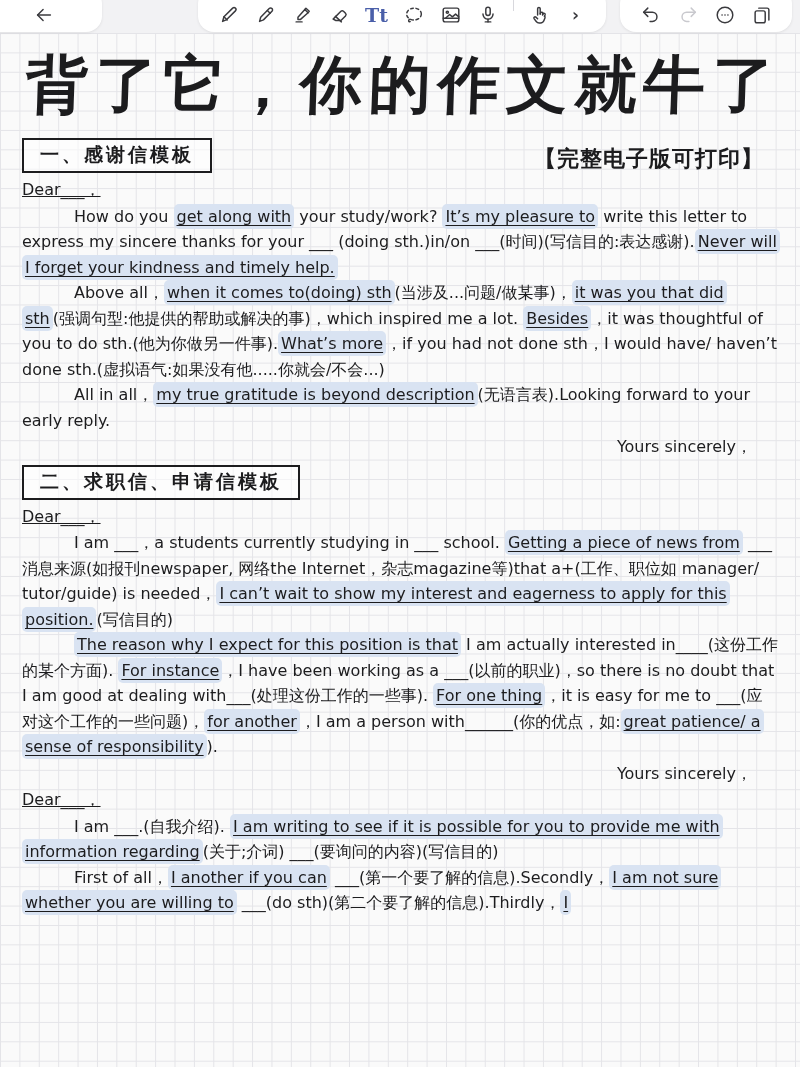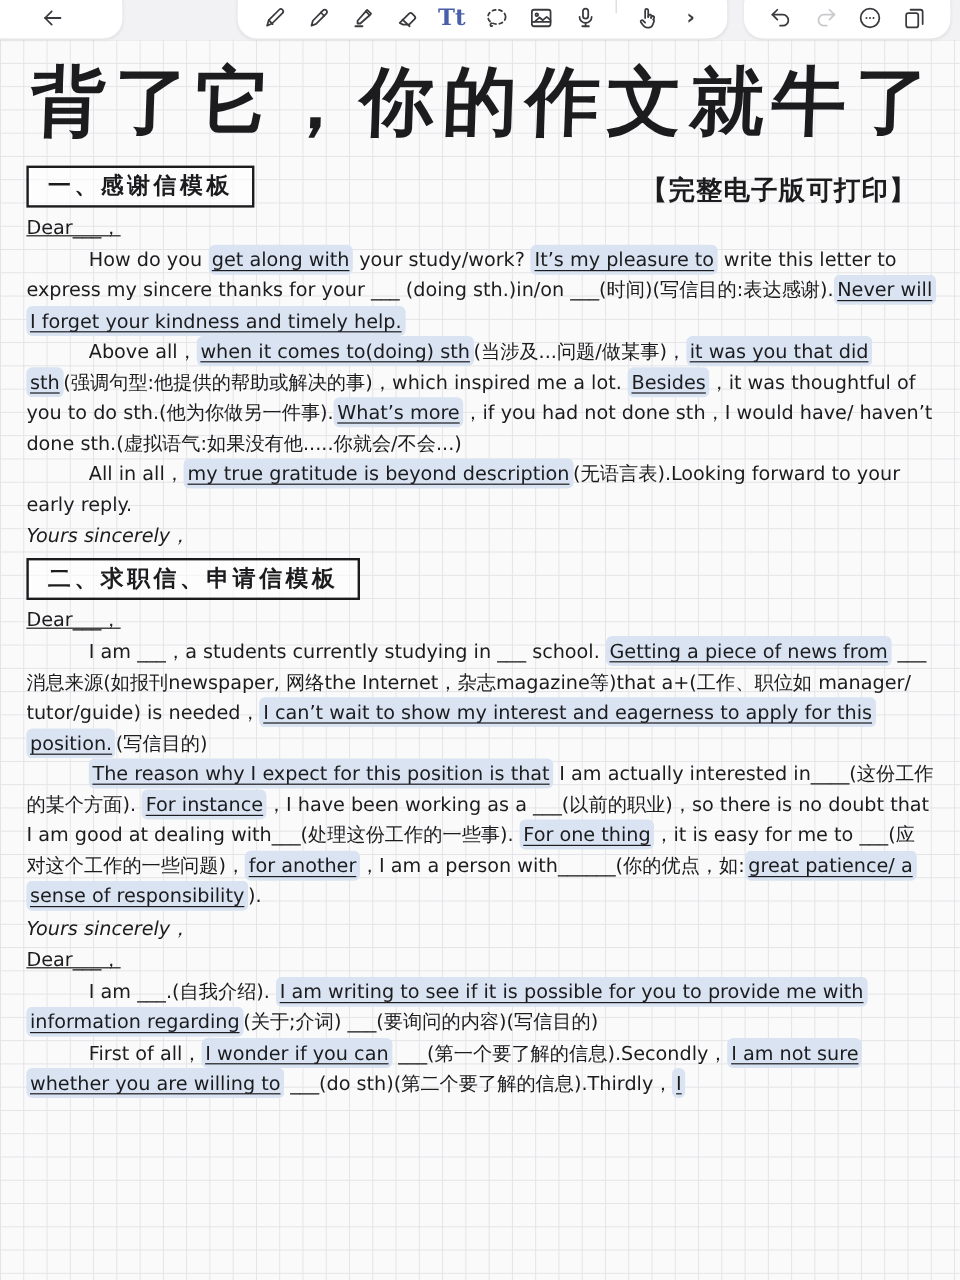--- a/index.html
+++ b/index.html
@@ -43,21 +43,21 @@
   
   .content{padding:0 22px;}
   .heading-row{position:relative;text-align:left;margin:5px 0 4px;}
   .heading-box{
     display:inline-block;border:2.5px solid #1c1c1e;padding:2px 16px 3px;
     font-size:19px;font-weight:700;letter-spacing:3px;background:rgba(255,255,255,0.55);
   }
   .side-note{position:absolute;right:14px;top:6px;font-size:22px;font-weight:700;letter-spacing:1px;}
   .line,.para{font-size:16px;line-height:25.5px;}
   .dear{margin:1px 0;text-decoration:underline;}
-  .sign{text-align:left;padding-right:26px;margin:1px 0;font-style:italic;}
+  .sign{text-align:right;padding-right:26px;margin:1px 0;}
   .para{text-indent:52px;margin:0;}
   .hl{
     background:#d9e3f2;border-radius:5px;padding:3px 3px;
     text-decoration:underline;text-decoration-thickness:1.4px;
     text-underline-offset:3px;text-decoration-skip-ink:none;
     -webkit-box-decoration-break:clone;box-decoration-break:clone;
   }
 </style>
 </head>
 <body>
@@ -83,21 +83,21 @@
       <div class="para"><span class="">Above all，</span><span class="hl">when it comes to(doing) sth</span><span class="">(当涉及...问题/做某事)，</span><span class="hl">it was you that did sth</span><span class="">(强调句型:他提供的帮助或解决的事)，which inspired me a lot. </span><span class="hl">Besides</span><span class="">，it was thoughtful of you to do sth.(他为你做另一件事).</span><span class="hl">What’s more</span><span class="">，if you had not done sth，I would have/ haven’t done sth.(虚拟语气:如果没有他.....你就会/不会...)</span></div>
       <div class="para"><span class="">All in all，</span><span class="hl">my true gratitude is beyond description</span><span class="">(无语言表).Looking forward to your early reply.</span></div>
       <div class="line sign">Yours sincerely，</div>
       <div class="heading-row"><span class="heading-box">二、求职信、申请信模板</span></div>
       <div class="line dear">Dear___，</div>
       <div class="para"><span class="">I am ___，a students currently studying in ___ school. </span><span class="hl">Getting a piece of news from</span><span class=""> ___消息来源(如报刊newspaper, 网络the Internet，杂志magazine等)that a+(工作、职位如 manager/ tutor/guide) is needed，</span><span class="hl">I can’t wait to show my interest and eagerness to apply for this position.</span><span class="">(写信目的)</span></div>
       <div class="para"><span class="hl">The reason why I expect for this position is that</span><span class=""> I am actually interested in____(这份工作的某个方面). </span><span class="hl">For instance</span><span class="">，I have been working as a ___(以前的职业)，so there is no doubt that I am good at dealing with___(处理这份工作的一些事). </span><span class="hl">For one thing</span><span class="">，it is easy for me to ___(应对这个工作的一些问题)，</span><span class="hl">for another</span><span class="">，I am a person with______(你的优点，如:</span><span class="hl">great patience/ a sense of responsibility</span><span class="">).</span></div>
       <div class="line sign">Yours sincerely，</div>
       <div class="line dear">Dear___，</div>
       <div class="para"><span class="">I am ___.(自我介绍). </span><span class="hl">I am writing to see if it is possible for you to provide me with information regarding</span><span class="">(关于;介词) ___(要询问的内容)(写信目的)</span></div>
-      <div class="para"><span class="">First of all，</span><span class="hl">I wonder if you can</span><span class=""> ___(第一个要了解的信息).Secondly，</span><span class="hl">I am not sure whether you are willing to</span><span class=""> ___(do sth)(第二个要了解的信息).Thirdly，</span><span class="hl">I</span></div>
+      <div class="para"><span class="">First of all，</span><span class="hl">I another if you can</span><span class=""> ___(第一个要了解的信息).Secondly，</span><span class="hl">I am not sure whether you are willing to</span><span class=""> ___(do sth)(第二个要了解的信息).Thirdly，</span><span class="hl">I</span></div>
     </div>
 </div>
 
 <div class="header">
 
   <div class="pill left">
     <div class="pill-inner">
       <div class="tbtn">
         <svg class="ico" viewBox="0 0 24 24">
           <path d="M19 12H5"></path>

